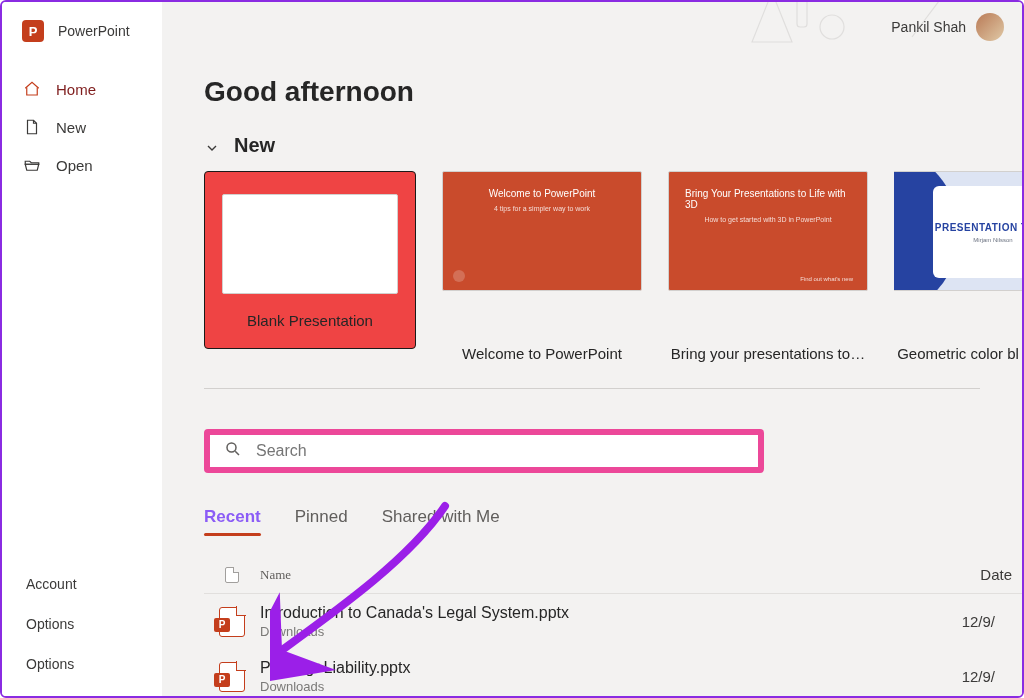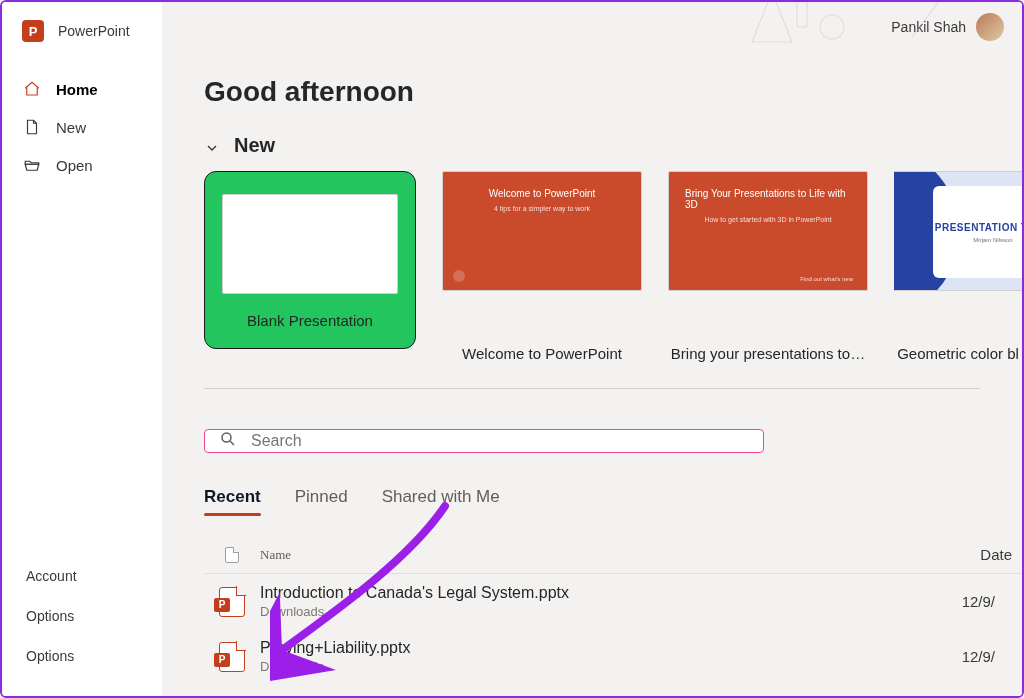--- a/index.html
+++ b/index.html
@@ -9,26 +9,26 @@
   .app { display: flex; height: 100%; }
 
   
   .sidebar { width: 160px; background: #ffffff; display: flex; flex-direction: column; padding-top: 18px; }
   .brand { display: flex; align-items: center; gap: 14px; padding: 0 20px 28px 20px; }
   .brand-icon { width: 22px; height: 22px; background: #c43e1c; border-radius: 4px; position: relative; display:flex; align-items:center; justify-content:center; color:#fff; font-weight:bold; font-size:13px; }
   .brand-label { font-size: 14px; color: #3b3a39; }
 
   .nav-top { flex: 0 0 auto; }
   .nav-item { display: flex; align-items: center; gap: 14px; padding: 10px 20px; font-size: 15px; color: #3b3a39; cursor: pointer; }
-  .nav-item.active { color: #000000; font-weight: bold; }
+  .nav-item.active { color: #7f1d1d; }
   .nav-item .icon { width: 20px; display:flex; justify-content:center; }
   .nav-item .icon svg { width: 18px; height: 18px; }
   .nav-item.active .icon svg { stroke: #c43e1c; }
 
-  .nav-bottom { margin-top: auto; padding-bottom: 20px; }
+  .nav-bottom { margin-top: auto; padding-bottom: 12px; }
   .nav-bottom .nav-item { font-size: 14px; padding: 12px 24px; color: #3b3a39; }
 
   
   .main { flex: 1; background: #f3f2f1; display: flex; flex-direction: column; overflow: hidden; position: relative; }
 
   
   .topbar { height: 50px; display: flex; align-items: center; justify-content: flex-end; padding: 0 18px; background: #f3f2f1; position: relative; overflow:hidden; }
   .topbar .user { display:flex; align-items:center; gap:10px; font-size: 14px; color:#3b3a39; }
   .avatar { width: 28px; height: 28px; border-radius: 50%; background: linear-gradient(135deg,#b97a56,#e0c9a6); display:inline-block; }
   .bg-deco { position:absolute; right:60px; top:-20px; opacity:0.35; }
@@ -38,48 +38,48 @@
 
   .greeting { font-size: 28px; font-weight: 600; color: #262626; padding: 24px 0 26px 0; }
 
   .section-head { display:flex; align-items:center; gap: 14px; font-size: 20px; font-weight:600; color:#262626; margin-bottom: 14px; }
   .chev { width:16px; height:16px; }
 
   
   .templates { display:flex; gap: 26px; }
   .template-card { display:flex; flex-direction:column; align-items:center; cursor:pointer;gap:42px; }
   .thumb { width: 200px; height: 120px; background:#fff; border:1px solid #d2d0ce; border-radius:2px; display:flex; align-items:center; justify-content:center; position:relative; }
-  .template-card.blank .thumb-wrap { width: 212px; height: 178px; border:1px solid #1b1a19; border-radius:12px; background:#22c55e; display:flex; flex-direction:column; align-items:center; justify-content:flex-start; padding:22px 14px 0 14px; }
+  .template-card.blank .thumb-wrap { width: 212px; height: 178px; border:1px solid #1b1a19; border-radius:4px; background:#ef4444; display:flex; flex-direction:column; align-items:center; justify-content:flex-start; padding:22px 14px 0 14px; }
   .template-card.blank .thumb { width: 176px; height: 100px; border:1px solid #d2d0ce; }
   .template-card.blank .tlabel { margin-top: 18px; font-size:15px; color:#262626; }
   .tlabel { margin-top: 12px; font-size: 15px; color:#262626; max-width:200px; text-align:center; white-space:nowrap; overflow:hidden; text-overflow:ellipsis; }
 
   .thumb.orange { background:#c94b2c; color:#fff; font-size:9px; padding:16px; display:flex; flex-direction:column; justify-content:flex-start; }
   .thumb.orange .t1 { font-size:10px; margin-bottom:6px; }
   .thumb.orange .t2 { font-size:7px; opacity:0.8; }
   .thumb.orange .plogo { position:absolute; left:10px; bottom:8px; width:12px; height:12px; background:#fff3; border-radius:50%; }
   .thumb.orange .foot { position:absolute; right:14px; bottom:8px; font-size:6px; opacity:0.8; }
 
   .thumb.geo { background:#dde4f3; position:relative; overflow:hidden; }
   .thumb.geo .circle { position:absolute; left:-40px; top:-20px; width:140px; height:160px; background:#2643a1; border-radius:50%; }
   .thumb.geo .card { position:absolute; right:4px; top:14px; width:120px; height:92px; background:#fff; border-radius:6px; display:flex; flex-direction:column; align-items:center; justify-content:center; }
   .thumb.geo .title { font-size:10px; font-weight:700; color:#2643a1; letter-spacing:0.5px; }
   .thumb.geo .sub { font-size:6px; color:#6b7280; margin-top:4px; }
 
   .divider { height:1px; background:#d2d0ce; margin: 26px 42px 0 0; }
 
   
-  .search { margin: 40px 0 34px 0; width: 560px; height: 24px; border:1px solid #ec4899; border-radius:4px; background:#fff; display:flex; align-items:center; padding:0 14px; gap:14px; }
+  .search { margin: 40px 0 34px 0; width: 560px; height: 44px; border:6px solid #ec4899; border-radius:4px; background:#fff; display:flex; align-items:center; padding:0 14px; gap:14px; }
   .search svg { width:18px; height:18px; }
   .search input { border:none; outline:none; font-size:16px; color:#605e5c; flex:1; background:transparent; }
 
   
   .tabs { display:flex; gap: 34px; font-size:17px; color:#605e5c; }
   .tab { padding-bottom:8px; cursor:pointer; }
-  .tab.active { color:#0f172a; font-weight:600; }
+  .tab.active { color:#8b5cf6; font-weight:600; }
   .tab.active::after { content:""; display:block; position:relative; top:6px; height:3px; background:#c43e1c; border-radius:2px; }
 
   
   .file-head { display:flex; align-items:center; padding: 28px 0 10px 0; font-size:13px; color:#605e5c; }
   .file-head .col-icon { width:56px; display:flex; justify-content:center; }
   .file-head .col-name { flex:1;font-family:Liberation Serif, serif; }
   .file-head .col-date { width:64px; text-align:right; padding-right:10px; }
   .file-table { border-top:1px solid #e1dfdd; }
   .file-row { display:flex; align-items:center; padding: 10px 0; cursor:pointer; }
   .col-icon { width:56px; display:flex; justify-content:center; }

